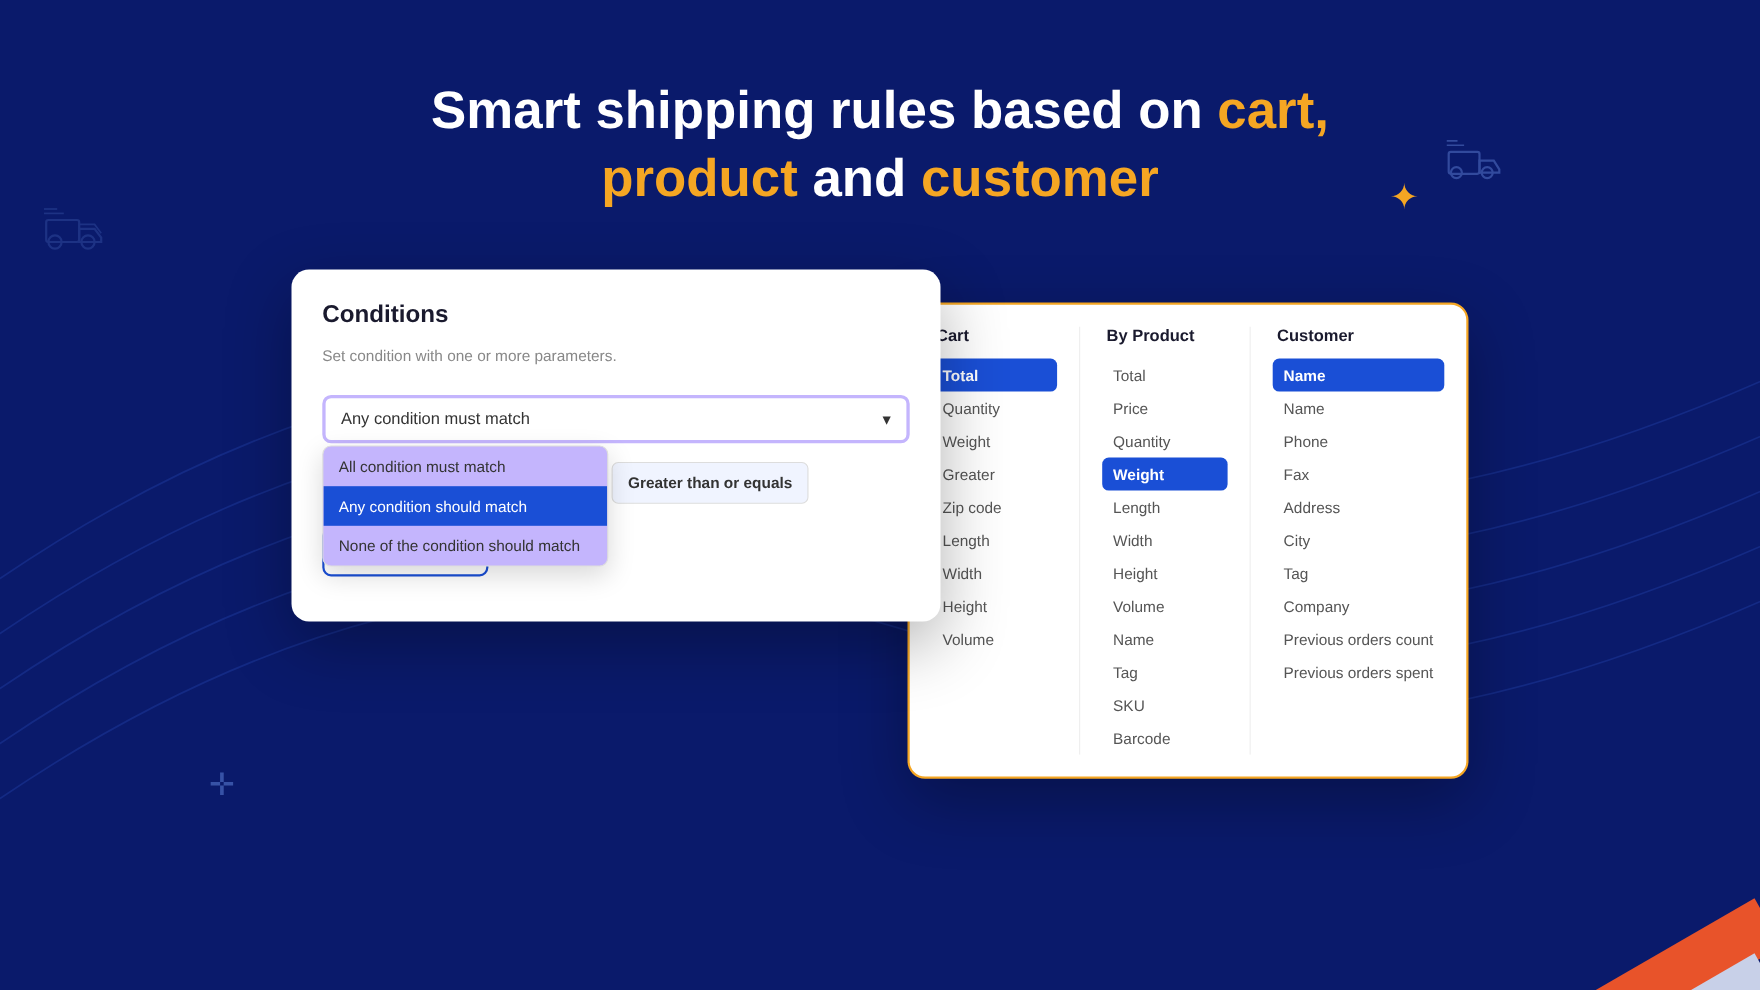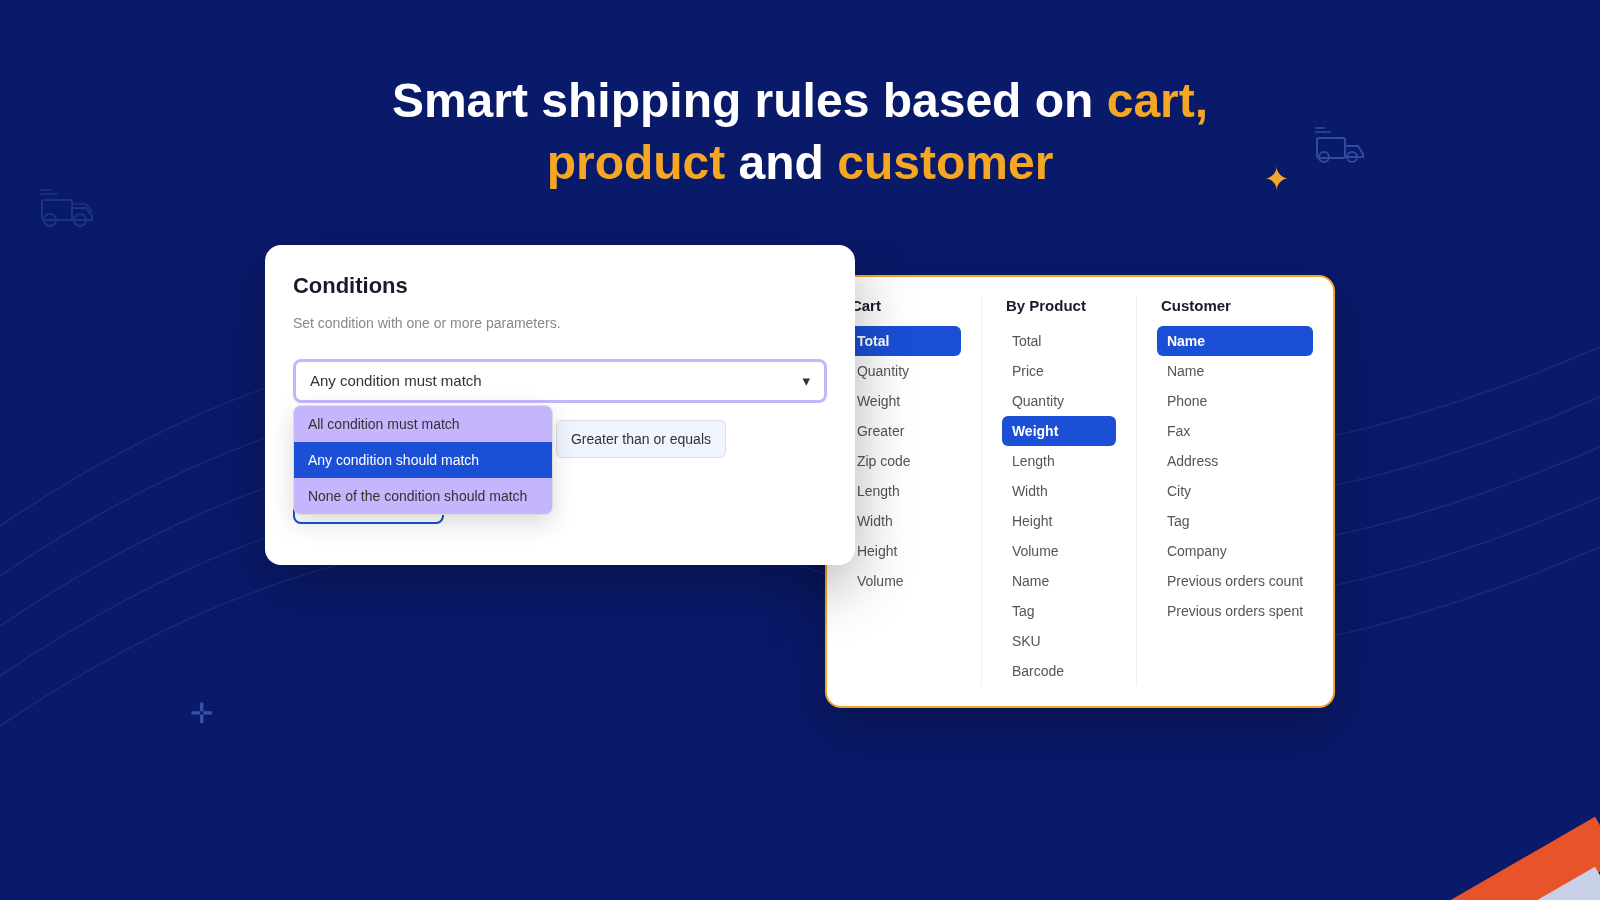--- a/index.html
+++ b/index.html
@@ -180,20 +180,21 @@
       background: white;
       min-width: 130px;
     }
     .condition-operator {
       background: #f0f4ff;
       border: 1px solid #ddd;
       border-radius: 6px;
       padding: 10px 14px;
       font-size: 14px;
       color: #333;
+      font-weight: bold;
     }
 
     
     .add-condition-btn {
       display: inline-flex;
       align-items: center;
       gap: 6px;
       background: white;
       border: 2px solid #1a4fd6;
       border-radius: 8px;

